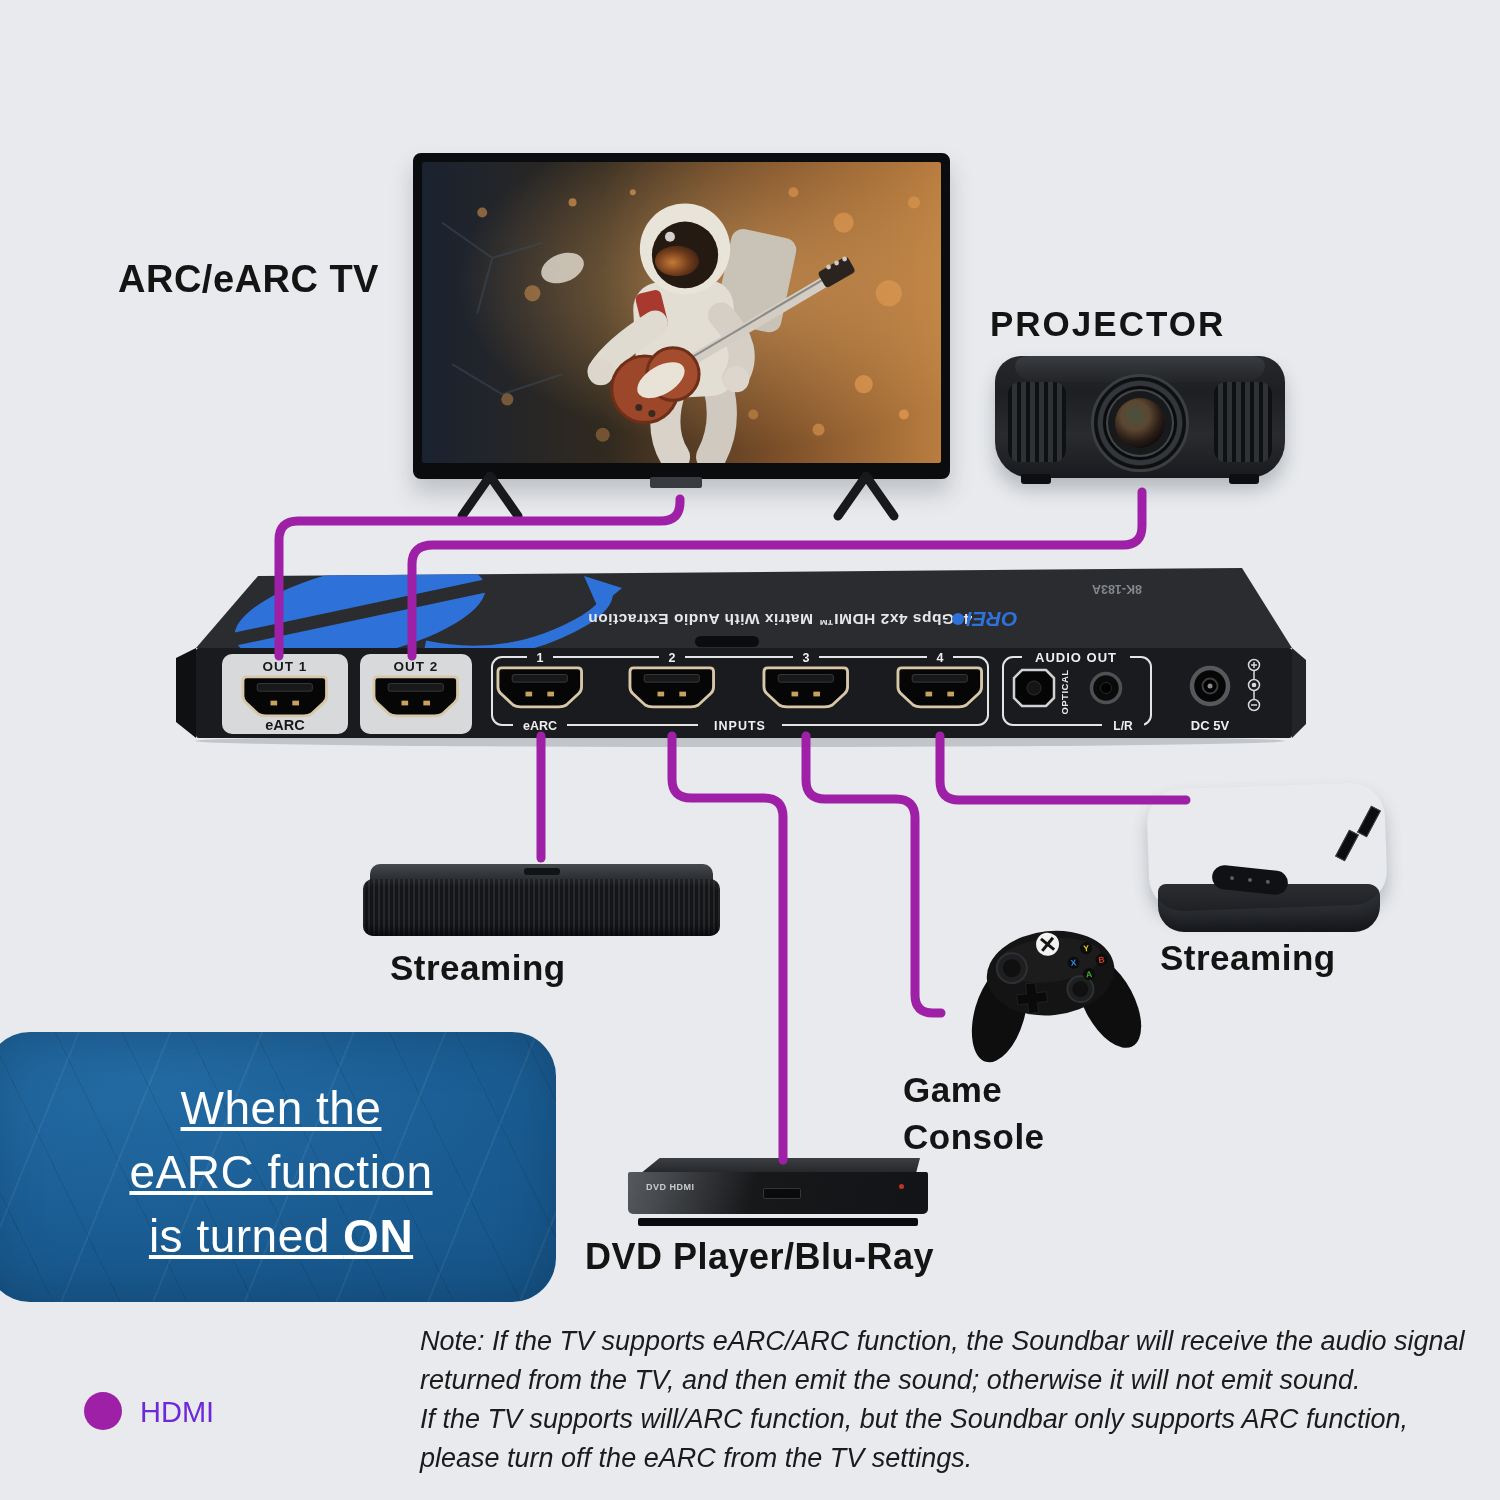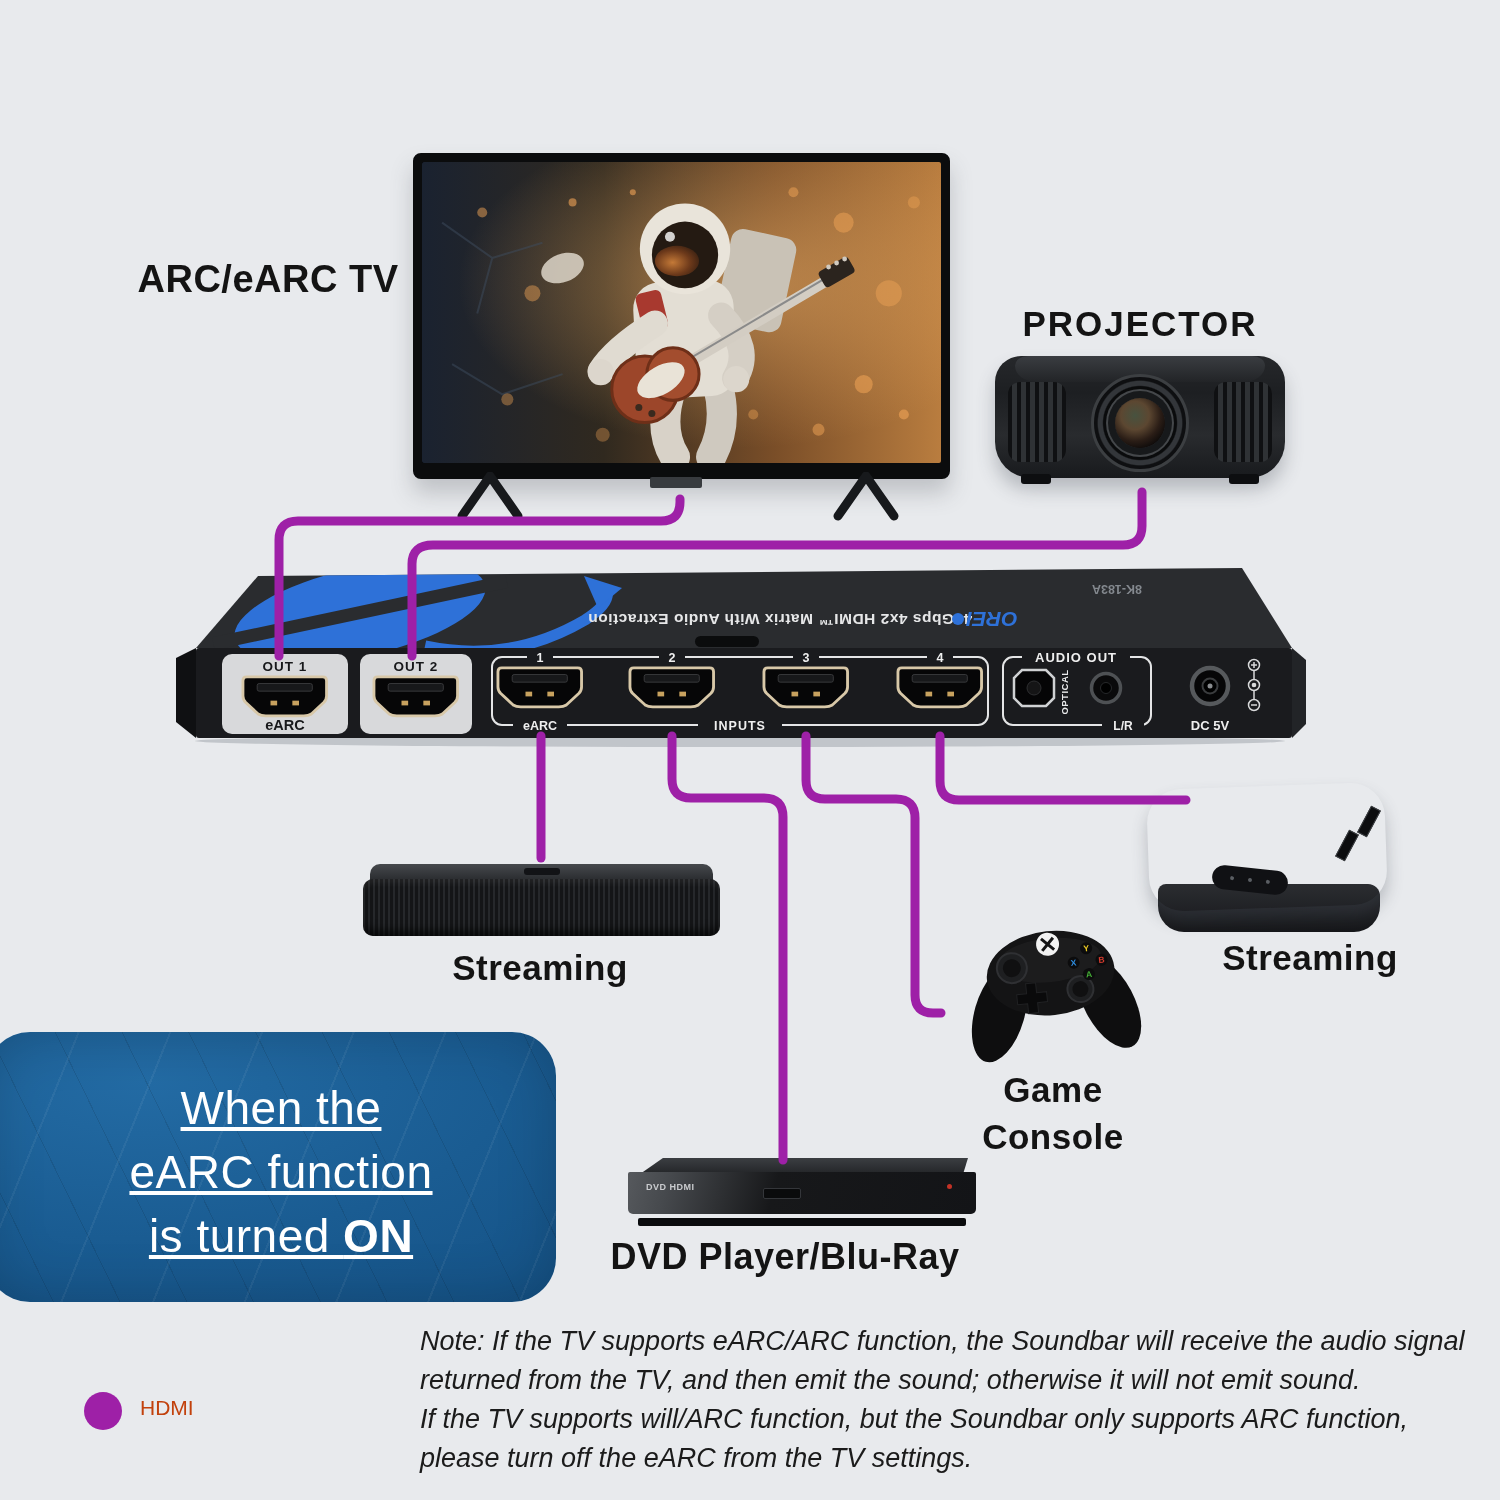--- a/index.html
+++ b/index.html
@@ -1,21 +1,21 @@
 <!DOCTYPE html>
 <html><head>
 <meta charset="utf-8">
 <style>
   html,body{margin:0;padding:0;}
   #canvas{position:relative;width:1500px;height:1500px;background:#e8eaed;overflow:hidden;
           font-family:"Liberation Sans",sans-serif;color:#17181a;}
   .abs{position:absolute;}
 
   
-  .devlabel{font-weight:600;color:#141414;text-align:center;letter-spacing:.5px;}
+  .devlabel{font-weight:600;color:#141414;letter-spacing:.5px;}
   .lbl-tv{left:118px;top:258px;width:300px;font-size:38px;}
   .lbl-proj{left:990px;top:304px;width:300px;font-size:35px;letter-spacing:2px;}
   .lbl-sb{left:390px;top:948px;width:300px;font-size:35px;}
   .lbl-stream{left:1160px;top:934px;width:300px;font-size:35px;line-height:47px;}
   .lbl-game{left:903px;top:1066px;width:300px;font-size:35px;line-height:47px;}
   .lbl-dvd{left:585px;top:1236px;width:400px;font-size:36px;}
 
   
   .tv{left:413px;top:153px;width:537px;height:326px;background:#000;border:9px solid #0b0c0d;
       border-bottom:16px solid #0b0c0d;border-radius:8px;box-sizing:border-box;box-shadow:0 14px 22px rgba(70,75,85,.25);}
@@ -56,21 +56,21 @@
   .st-top{position:absolute;left:0;top:0;width:238px;height:122px;border-radius:34px;transform:rotate(-2deg);
           background:linear-gradient(150deg,#404press 0,#404347 0%,#2c2e32 45%,#1f2124 100%);
           box-shadow:0 10px 16px rgba(70,75,85,.3);}
   .st-oval{position:absolute;left:64px;top:82px;width:76px;height:24px;border-radius:12px;background:#101114;transform:rotate(6deg);}
   .st-oval i{position:absolute;top:10px;width:4px;height:4px;border-radius:50%;background:#5a5e63;}
   .st-usb{position:absolute;width:30px;height:11px;background:#0c0d0f;border:1px solid #3d4044;box-sizing:border-box;}
   .st-usb.u1{left:184px;top:54px;transform:rotate(-62deg);}
   .st-usb.u2{left:206px;top:30px;transform:rotate(-62deg);}
 
   
-  .dvd{left:628px;top:1158px;width:348px;height:68px;}
+  .dvd{left:628px;top:1158px;width:300px;height:68px;}
   .dvd-top{position:absolute;left:12px;right:8px;top:0;height:16px;background:linear-gradient(180deg,#3b3e42,#232528);
            clip-path:polygon(7% 0,100% 0,98.5% 100%,0 100%);}
   .dvd-front{position:absolute;left:0;right:0;top:14px;height:42px;border-radius:2px 2px 5px 5px;
              background:linear-gradient(105deg,#56595d 0%,#46494d 12%,#17181a 42%,#131417 100%);}
   .dvd-base{position:absolute;left:10px;right:10px;bottom:0;height:8px;background:#0a0b0d;border-radius:2px;}
   .dvd-txt{position:absolute;left:18px;top:10px;font-size:9px;font-weight:700;color:#c9cbce;letter-spacing:.5px;}
   .dvd-slot{position:absolute;left:135px;top:16px;width:36px;height:9px;background:#0a0b0c;border:1px solid #34363a;border-radius:2px;}
   .dvd-led{position:absolute;right:24px;top:12px;width:5px;height:5px;border-radius:50%;background:#c33226;}
 
   
@@ -79,21 +79,21 @@
              repeating-linear-gradient(112deg,rgba(255,255,255,.055) 0 2px,transparent 2px 85px),
              repeating-linear-gradient(64deg,rgba(0,0,0,.10) 0 1px,transparent 1px 60px),
              radial-gradient(140% 130% at 28% 18%,#236ba4 0%,#1a5c92 45%,#124d80 100%);
            box-shadow:inset 0 0 60px rgba(0,0,0,.18);}
   .co-text{position:absolute;left:40px;right:20px;top:44px;text-align:center;color:#fff;
            font-size:46px;line-height:64px;font-weight:500;letter-spacing:.5px;text-decoration:underline;}
   .co-bold{font-weight:800;}
 
   
   .dot{left:84px;top:1392px;width:38px;height:38px;border-radius:50%;}
-  .legend-txt{left:140px;top:1396px;font-size:21px;color:#c2410c;font-weight:500;}
+  .legend-txt{left:140px;top:1396px;font-size:29px;color:#6d28d9;font-weight:500;}
 
   
   .note{left:420px;top:1322px;width:1070px;font-style:italic;font-size:27px;line-height:39px;color:#1b1b1b;}
 
   .game{left:960px;top:918px;width:186px;height:156px;transform:rotate(-6deg);}
   svg text{font-family:"Liberation Sans",sans-serif;}
 </style>
 </head>
 <body>
 

